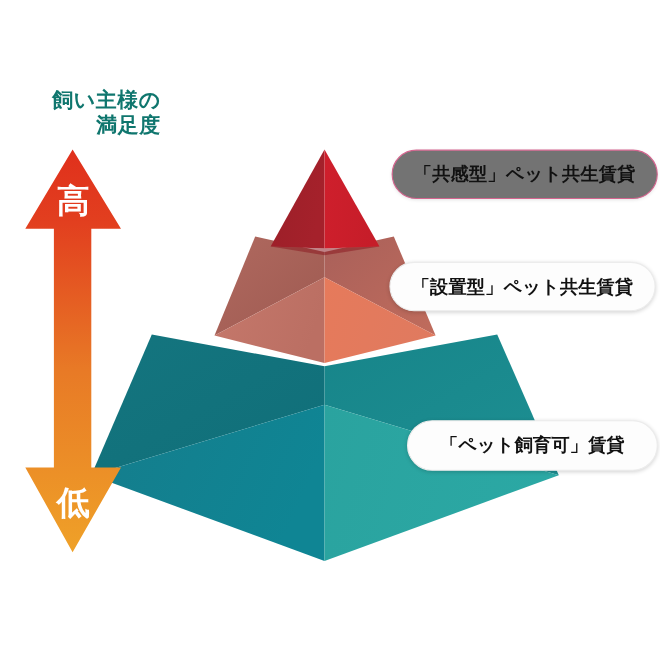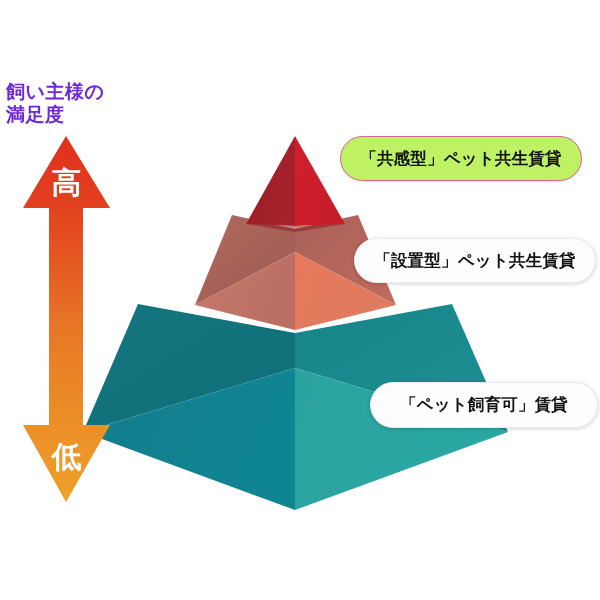--- a/index.html
+++ b/index.html
@@ -10,25 +10,25 @@
     overflow:hidden;
     position:relative;
   }
   #stage{position:absolute;left:0;top:0;width:600px;height:600px;}
   svg{position:absolute;left:0;top:0;}
 
   .axis-title{
     position:absolute;
     left:6px;top:80px;
     width:140px;
-    text-align:left;
+    text-align:right;
     font-size:19px;
     font-weight:bold;
     line-height:1.22;
-    color:#6d28d9;
+    color:#0f766e;
     letter-spacing:0.5px;
     white-space:pre-line;
   }
 
   .arrow-word{
     position:absolute;
     width:110px;
     text-align:center;
     font-size:30px;
     font-weight:bold;
@@ -46,23 +46,23 @@
     background:#fdfdfd;
     border-radius:999px;
     font-size:16.5px;
     font-weight:bold;
     color:#111111;
     letter-spacing:0.2px;
     white-space:nowrap;
     box-shadow:0 1px 4px rgba(0,0,0,0.18);
   }
   #pill-top{
-    left:340px;top:136px;width:240px;height:43px;
+    left:356px;top:136px;width:240px;height:43px;
     border:1.6px solid #d4658f;
-    background:#bef264;
+    background:#737373;
     box-shadow:0 1px 3px rgba(0,0,0,0.10);
   }
   #pill-mid{
     left:354px;top:238px;width:240px;height:43px;
     border:1px solid #ececec;
     text-align:right;
   }
   #pill-base{
     left:370px;top:382px;width:226px;height:44px;
     border:1px solid #ececec;

